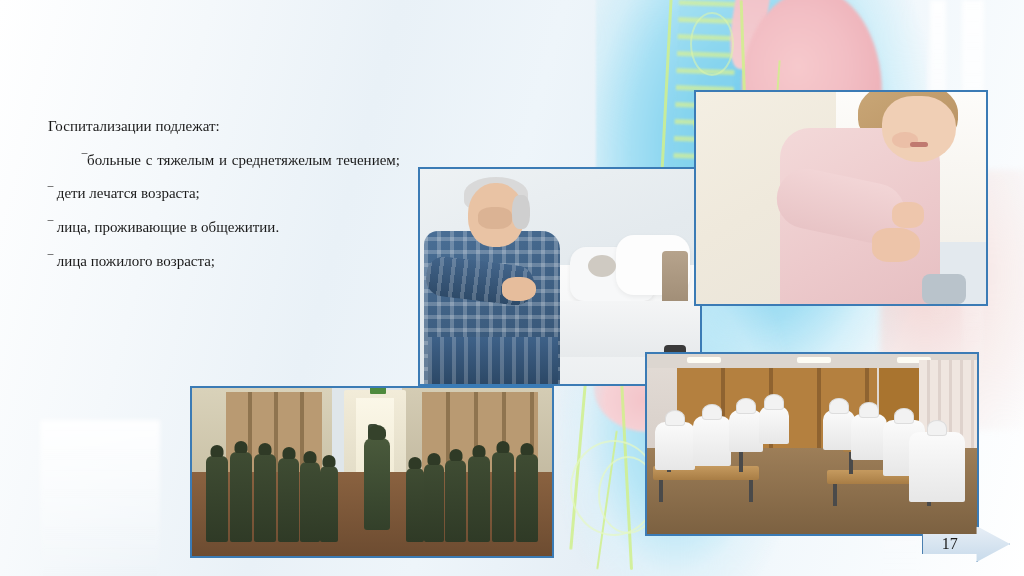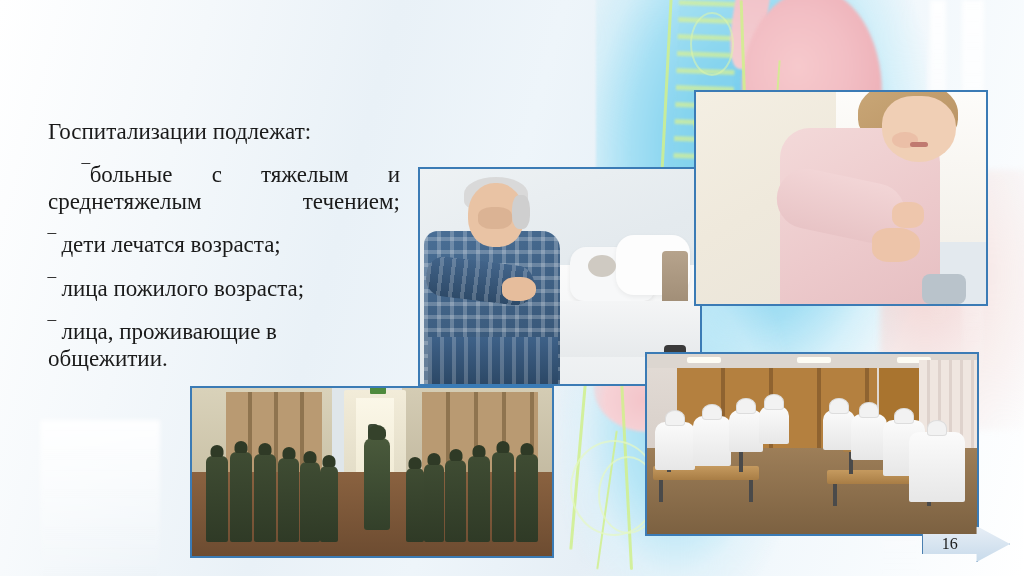--- a/index.html
+++ b/index.html
@@ -74,21 +74,21 @@
   
   .title{
     position:absolute;left:0;top:36px;width:1024px;text-align:center;
     font-family:"Liberation Serif", serif;font-weight:bold;
     font-size:42px;line-height:1;color:#0d0d0d;letter-spacing:.2px;
   }
 
   
   .body-text{
     position:absolute;left:48px;top:118px;width:352px;
-    font-family:"Liberation Serif", serif;font-size:23px;color:#1a1a1a;
+    font-family:"Liberation Serif", serif;font-size:15px;color:#1a1a1a;
   }
   .body-text p{margin:0 0 16px 0;line-height:1.18;}
   .p-just{text-align:justify;text-align-last:justify;}
   .p-lead{text-indent:0;}
   .p-ind{text-indent:34px;}
   .dash{font-weight:bold;}
 
   
   .photo{position:absolute;border:2px solid #3b7bb5;overflow:hidden;background:#dfe6ea;}
 
@@ -218,25 +218,25 @@
 
     <p class="p-ind p-just">
       <span class="dash">‾</span><span>больные   с   тяжелым   и   среднетяжелым течением;</span>
     </p>
 
     <p>
       <span class="dash">‾</span><span> дети лечатся возраста;</span>
     </p>
 
     <p>
+      <span class="dash">‾</span><span> лица, проживающие в общежитии.</span>
+    </p>
+
+    <p>
       <span class="dash">‾</span><span> лица пожилого возраста;</span>
-    </p>
-
-    <p>
-      <span class="dash">‾</span><span> лица, проживающие в общежитии.</span>
     </p>
 
   </div>
 
   <div class="photo" id="photo-elderly">
     <div class="eld-wall"></div>
     <div class="eld-bed"></div>
     <div class="eld-pillow"></div>
     <div class="eld-pillow2"></div>
     <div class="eld-headb"></div>
@@ -317,16 +317,16 @@
     <div class="stud" style="left:46px;top:62px;width:38px;height:50px;"></div>
     <div class="stud" style="left:82px;top:56px;width:34px;height:42px;"></div>
     <div class="stud" style="left:112px;top:52px;width:30px;height:38px;"></div>
     <div class="stud" style="left:176px;top:56px;width:32px;height:40px;"></div>
     <div class="stud" style="left:204px;top:60px;width:36px;height:46px;"></div>
     <div class="stud" style="left:236px;top:66px;width:42px;height:56px;"></div>
     <div class="stud" style="left:262px;top:78px;width:56px;height:70px;"></div>
   </div>
 
   <div class="pagearrow">
-    <span>16</span>
+    <span>17</span>
   </div>
 
 </div>
 
 </body></html>

